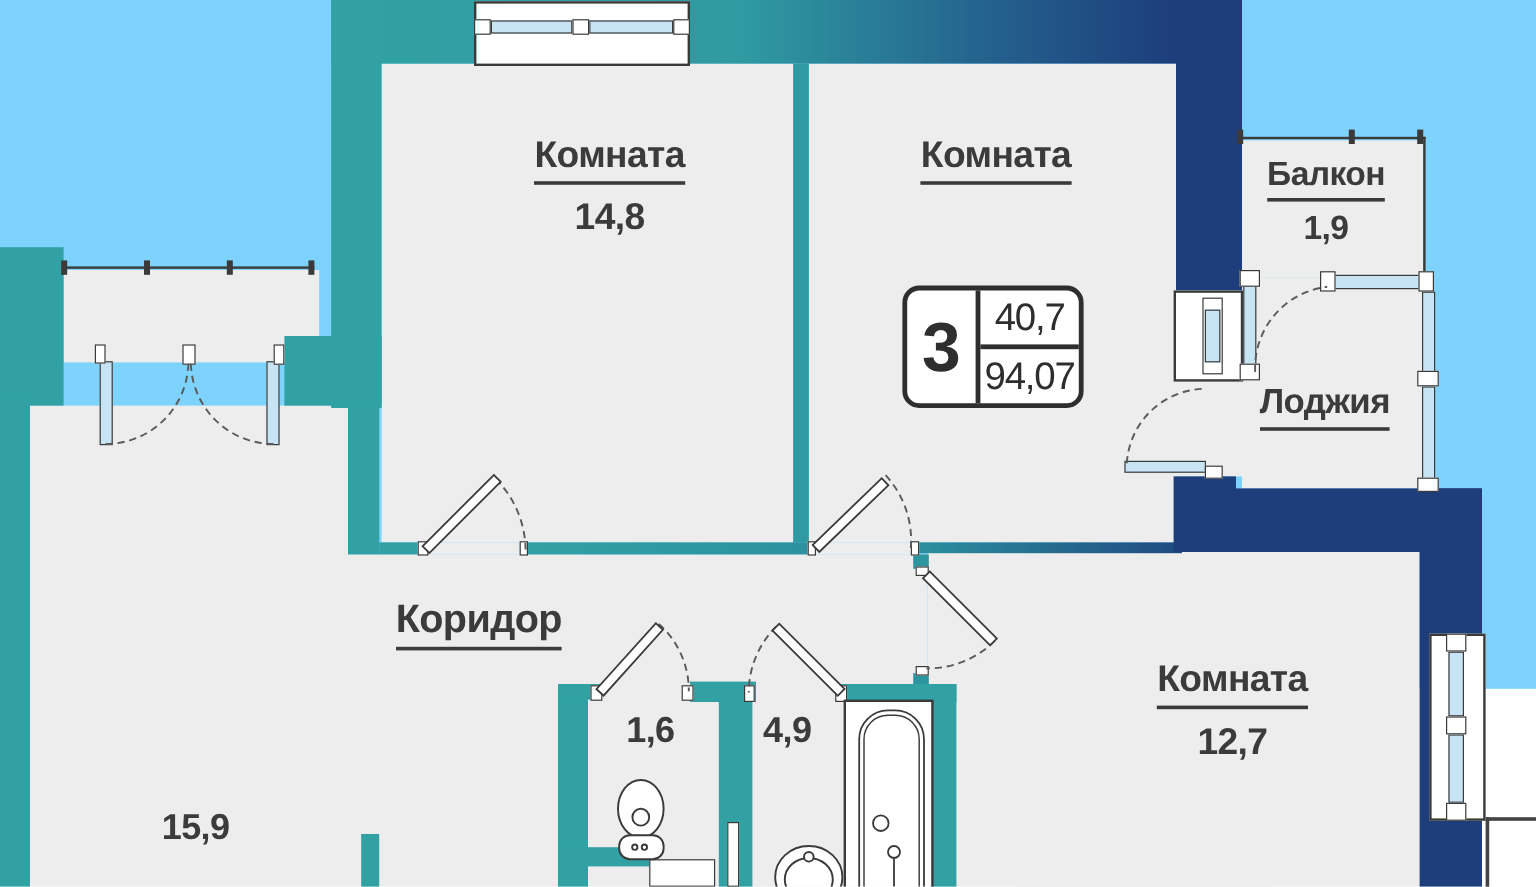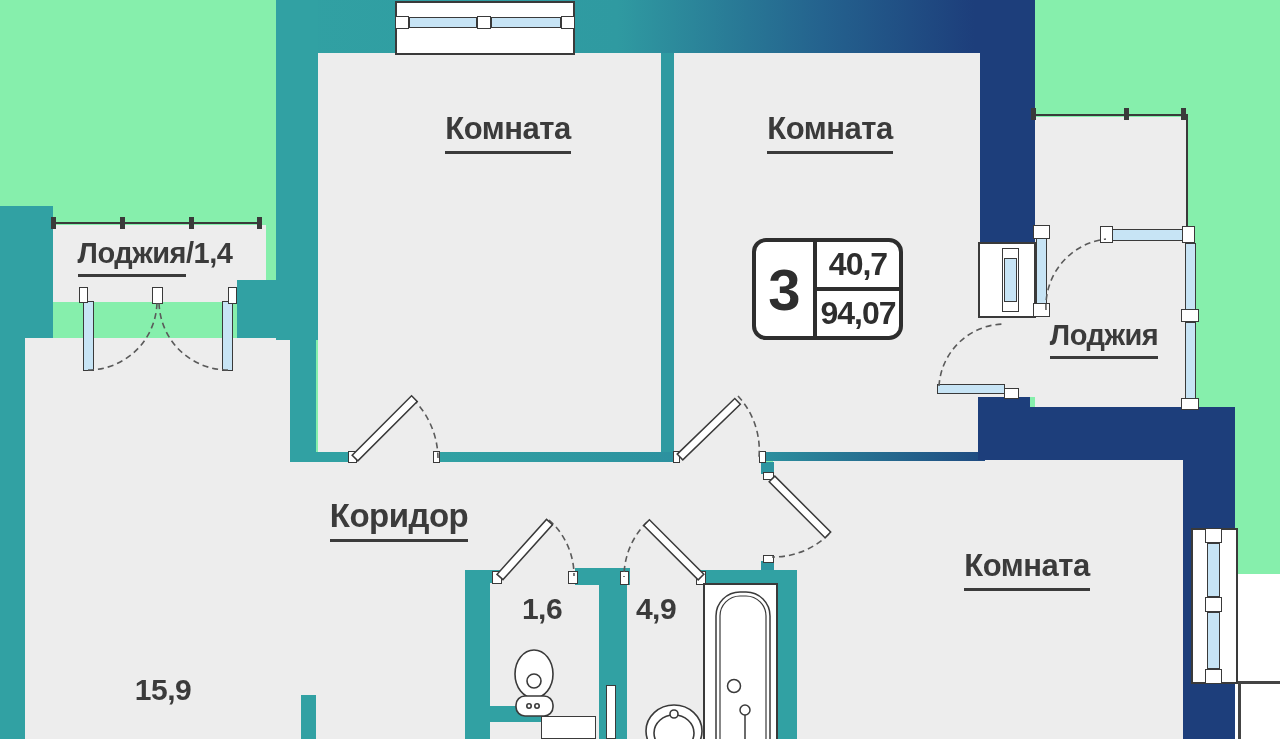--- a/index.html
+++ b/index.html
@@ -1,37 +1,37 @@
 <!DOCTYPE html>
 <html><head>
 <meta charset="utf-8">
 <style>
   html,body{margin:0;padding:0;background:#fff;width:1280px;height:739px;overflow:hidden;
     font-family:"Liberation Sans","DejaVu Sans",sans-serif;}
-  #plan{position:relative;width:1280px;height:574px;background:#86efac;}
+  #plan{position:relative;width:1280px;height:574px;background:#7dd3fc;}
   .abs{position:absolute;}
   .floor{position:absolute;background:#ededed;}
   .wall{position:absolute;background:#31a1a3;}
   .navy{background:#1d3e7b;}
   .cap{position:absolute;background:#ffffff;border:1.5px solid #3a3a3a;box-sizing:border-box;}
   .glass{position:absolute;background:#c7e4f5;border:1.5px solid #3a3a3a;box-sizing:border-box;}
   .wframe{position:absolute;background:#ffffff;border:2px solid #3a3a3a;box-sizing:border-box;}
   .dline{position:absolute;background:#3a3a3a;}
   .tick{position:absolute;background:#3a3a3a;width:5px;height:12px;}
   .lbl{position:absolute;text-align:center;color:#3b3b3b;font-weight:bold;letter-spacing:-0.5px;}
   .lbl .nm{display:inline-block;border-bottom:3px solid #3b3b3b;padding-bottom:4px;}
   .lbl .ar{margin-top:9px;}
   svg{position:absolute;left:0;top:0;z-index:40;pointer-events:none;}
   .z1{z-index:1}.z2{z-index:2}.z3{z-index:3}.z4{z-index:4}.z5{z-index:50}
   #badge{position:absolute;left:752px;top:238px;width:151px;height:102px;background:#fff;
     border:4px solid #2e2e2e;border-radius:14px;box-sizing:border-box;display:flex;z-index:55;}
   #badge .bleft{width:57px;border-right:4px solid #2e2e2e;display:flex;align-items:center;justify-content:center;
     font-size:58px;font-weight:bold;color:#2e2e2e;}
   #badge .bright{flex:1;display:flex;flex-direction:column;}
-  #badge .bcell{flex:1;display:flex;align-items:center;justify-content:center;font-size:32px;font-weight:bold;color:#2e2e2e;letter-spacing:-1px;}
+  #badge .bcell{flex:1;display:flex;align-items:center;justify-content:center;font-size:32px;font-weight:normal;color:#2e2e2e;letter-spacing:-1px;}
   #badge .bcell.top{border-bottom:4px solid #2e2e2e;}
 </style>
 </head>
 <body>
 
 <div id="plan">
 
   <div class="floor z1" style="left:318px;top:53px;width:343px;height:399px"></div>
   <div class="floor z1" style="left:674px;top:53px;width:306px;height:399px"></div>
   <div class="floor z1" style="left:25px;top:338px;width:265px;height:401px"></div>
@@ -170,38 +170,41 @@
     </g>
     <g fill="#ffffff" stroke="#3a3a3a" stroke-width="1.6">
       <ellipse cx="674" cy="731" rx="28" ry="26"></ellipse>
       <ellipse cx="674" cy="733" rx="20" ry="18"></ellipse>
       <circle cx="674" cy="714" r="4"></circle>
     </g>
   </svg>
 
   <div class="lbl z5" style="left:393px;top:111px;width:230px;font-size:31px">
     <span class="nm">Комната</span>
+    <div class="ar">14,8</div>
   </div>
   <div class="lbl z5" style="left:715px;top:111px;width:230px;font-size:31px">
     <span class="nm">Комната</span>
   </div>
   <div class="lbl z5" style="left:912px;top:548px;width:230px;font-size:31px">
     <span class="nm">Комната</span>
+    <div class="ar">12,7</div>
   </div>
   <div class="lbl z5" style="left:284px;top:497px;width:230px;font-size:33px">
     <span class="nm">Коридор</span>
   </div>
   <div class="lbl z5" style="left:28px;top:668px;width:270px;font-size:30px">
     <div class="ar" style="margin-top:5px">15,9</div>
   </div>
+  <div class="lbl z5" style="left:1015px;top:129px;width:180px;font-size:28px">
+    <span class="nm">Балкон</span>
+    <div class="ar" style="margin-top:6px">1,9</div>
+  </div>
   <div class="lbl z5" style="left:1014px;top:319px;width:180px;font-size:29px">
     <span class="nm">Лоджия</span>
-  </div>
-  <div class="lbl z5" style="left:45px;top:237px;width:220px;font-size:29px">
-    <span class="nm">Лоджия</span><span>/1,4</span>
   </div>
   <div class="lbl z5" style="left:492px;top:592px;width:100px;font-size:30px">
     <span>1,6</span>
   </div>
   <div class="lbl z5" style="left:606px;top:592px;width:100px;font-size:30px">
     <span>4,9</span>
   </div>
 
   <div id="badge">
     <div class="bleft">3</div>

